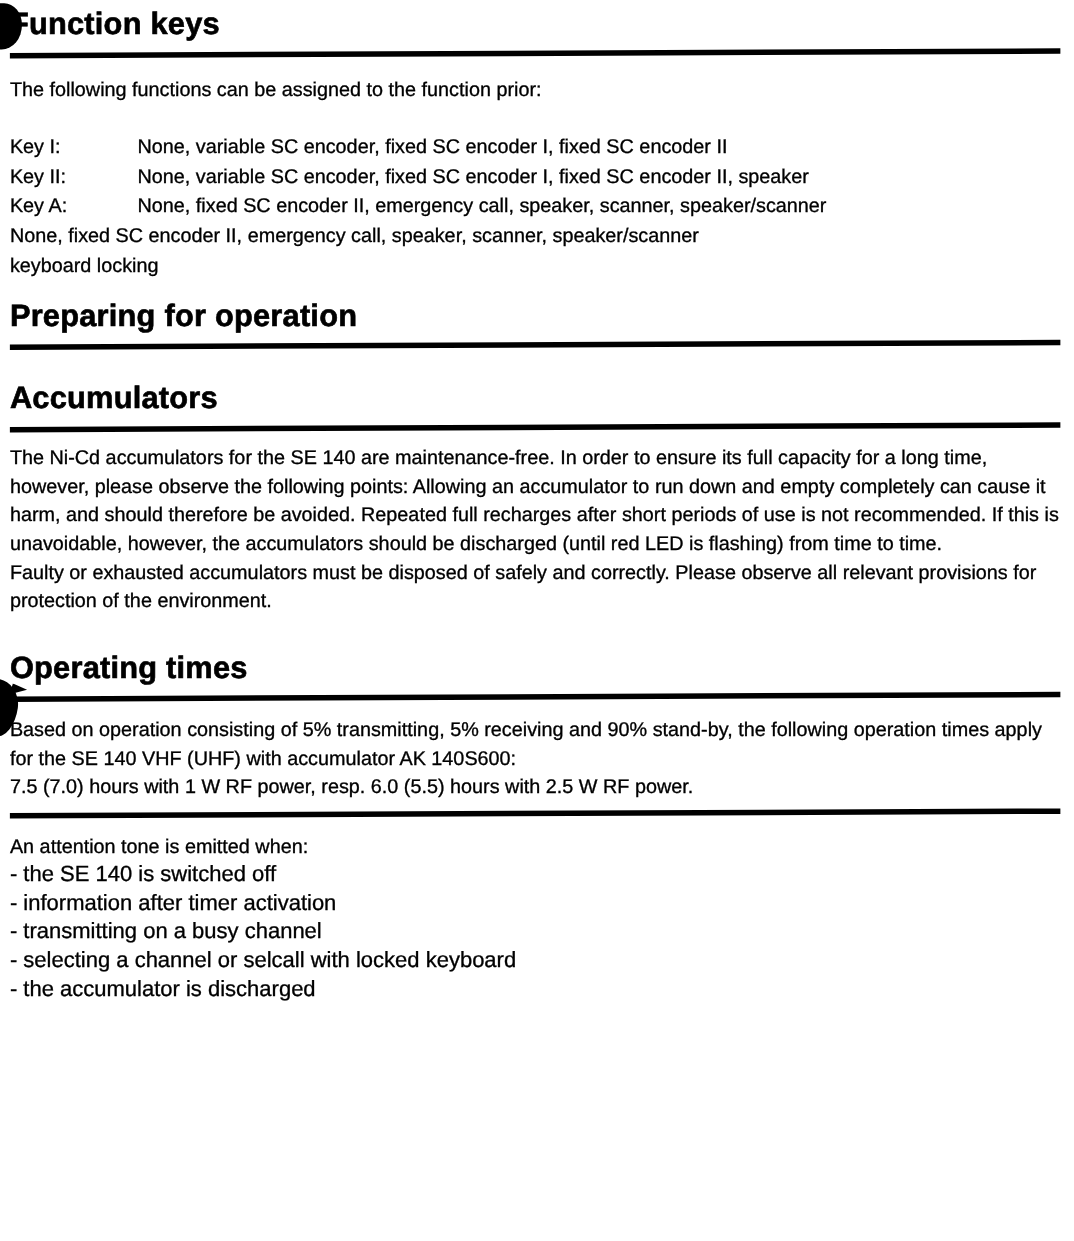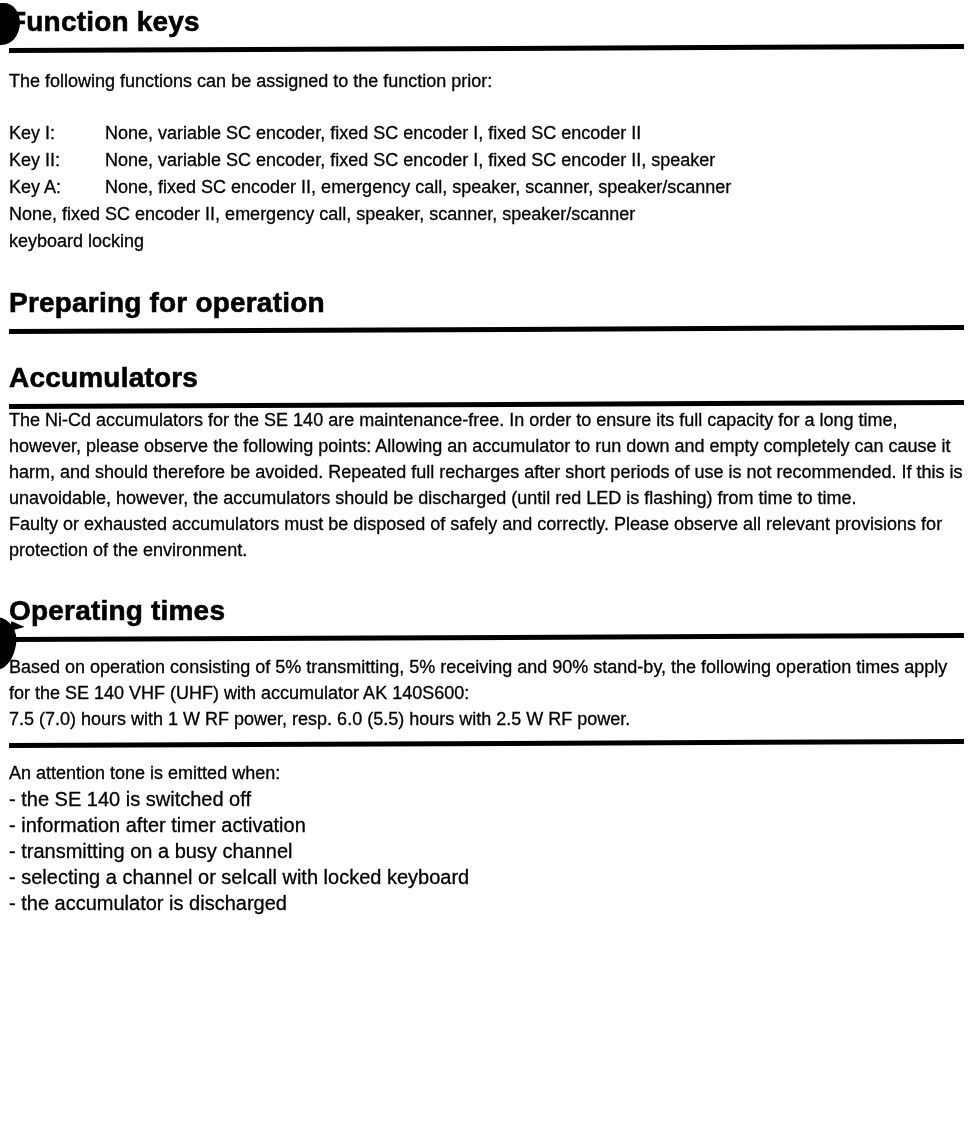--- a/index.html
+++ b/index.html
@@ -35,27 +35,27 @@
     transform: rotate(-0.25deg);
   }
   .body-text {
     font-size: 18px;
     line-height: 26px;
   }
   p.intro { margin-top: 17px; }
   p.after-rule { margin-top: 14px; }
 
   .keys { margin-top: 26px; }
-  .key-row { display: flex; line-height: 27px; font-size: 18px; }
+  .key-row { display: flex; line-height: 27px; font-size: 18px; gap: 20px; }
   .key-label { width: 96px; flex: 0 0 96px; }
   .key-value { flex: 1 1 auto; }
 
-  .sec-2 h1 { margin-top: 32px; }
+  .sec-2 h1 { margin-top: 16px; }
   .sec-3 h1 { margin-top: 30px; }
-  .sec-3 .para { }
+  .sec-3 .para { margin-top: 12px; }
   .sec-4 h1 { margin-top: 32px; }
   .sec-5 h1 { margin-top: 30px; }
 
   .tone-list { margin-top: 0; }
   .tone-item { font-size: 20px; line-height: 26px; }
 
   
   .scan-blob { position: absolute; background: #000; }
   .blob-top {
     left: -10px; top: 3px;

